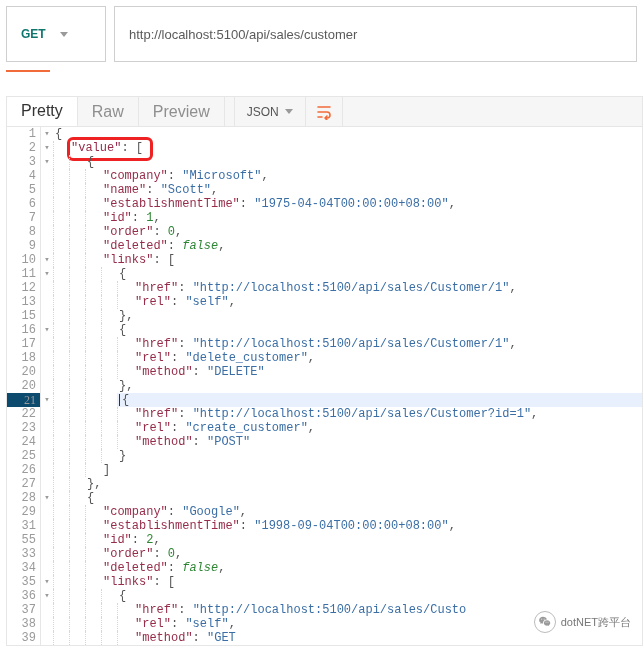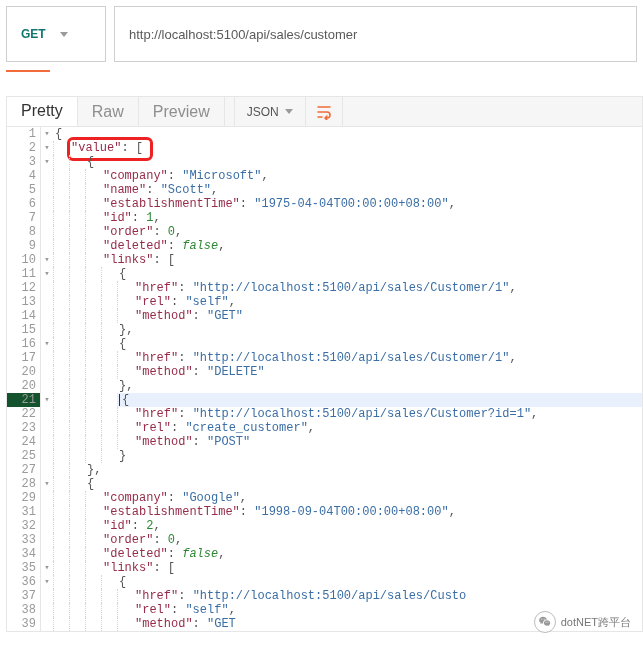--- a/index.html
+++ b/index.html
@@ -99,21 +99,21 @@
   }
   .line {
     display: flex;
     align-items: stretch;
     min-height: 14px;
     line-height: 14px;
     white-space: pre;
     position: relative;
   }
   .line.highlight .code { background: var(--sel-bg); }
-  .line.highlight .gutter { background: #14532d; }
+  .line.highlight .gutter { background: #0c4a6e; font-family: Liberation Serif, serif; }
   .gutter {
     width: 34px;
     text-align: right;
     padding-right: 4px;
     color: var(--ln);
     border-right: 1px solid var(--gutter-border);
     user-select: none;
     flex-shrink: 0;
   }
   .fold {
@@ -218,36 +218,37 @@
     <div class="line"><div class="gutter">4</div><div class="fold"></div><div class="guides"><div class="gline"></div><div class="gline"></div><div class="gline"></div></div><div class="code"><span class="k">"company"</span><span class="p">: </span><span class="s">"Microsoft"</span><span class="p">,</span></div></div>
     <div class="line"><div class="gutter">5</div><div class="fold"></div><div class="guides"><div class="gline"></div><div class="gline"></div><div class="gline"></div></div><div class="code"><span class="k">"name"</span><span class="p">: </span><span class="s">"Scott"</span><span class="p">,</span></div></div>
     <div class="line"><div class="gutter">6</div><div class="fold"></div><div class="guides"><div class="gline"></div><div class="gline"></div><div class="gline"></div></div><div class="code"><span class="k">"establishmentTime"</span><span class="p">: </span><span class="s">"1975-04-04T00:00:00+08:00"</span><span class="p">,</span></div></div>
     <div class="line"><div class="gutter">7</div><div class="fold"></div><div class="guides"><div class="gline"></div><div class="gline"></div><div class="gline"></div></div><div class="code"><span class="k">"id"</span><span class="p">: </span><span class="n">1</span><span class="p">,</span></div></div>
     <div class="line"><div class="gutter">8</div><div class="fold"></div><div class="guides"><div class="gline"></div><div class="gline"></div><div class="gline"></div></div><div class="code"><span class="k">"order"</span><span class="p">: </span><span class="n">0</span><span class="p">,</span></div></div>
     <div class="line"><div class="gutter">9</div><div class="fold"></div><div class="guides"><div class="gline"></div><div class="gline"></div><div class="gline"></div></div><div class="code"><span class="k">"deleted"</span><span class="p">: </span><span class="b">false</span><span class="p">,</span></div></div>
     <div class="line"><div class="gutter">10</div><div class="fold">▾</div><div class="guides"><div class="gline"></div><div class="gline"></div><div class="gline"></div></div><div class="code"><span class="k">"links"</span><span class="p">: [</span></div></div>
     <div class="line"><div class="gutter">11</div><div class="fold">▾</div><div class="guides"><div class="gline"></div><div class="gline"></div><div class="gline"></div><div class="gline"></div></div><div class="code"><span class="p">{</span></div></div>
     <div class="line"><div class="gutter">12</div><div class="fold"></div><div class="guides"><div class="gline"></div><div class="gline"></div><div class="gline"></div><div class="gline"></div><div class="gline"></div></div><div class="code"><span class="k">"href"</span><span class="p">: </span><span class="s">"http://localhost:5100/api/sales/Customer/1"</span><span class="p">,</span></div></div>
     <div class="line"><div class="gutter">13</div><div class="fold"></div><div class="guides"><div class="gline"></div><div class="gline"></div><div class="gline"></div><div class="gline"></div><div class="gline"></div></div><div class="code"><span class="k">"rel"</span><span class="p">: </span><span class="s">"self"</span><span class="p">,</span></div></div>
-    <div class="line"><div class="gutter">14</div><div class="fold"></div><div class="guides"><div class="gline"></div><div class="gline"></div><div class="gline"></div><div class="gline"></div><div class="gline"></div></div><div class="code"><span class="k">"method"</span><span class="p">: </span><span class="s">"GET"</span></div></div>
     <div class="line"><div class="gutter">15</div><div class="fold"></div><div class="guides"><div class="gline"></div><div class="gline"></div><div class="gline"></div><div class="gline"></div></div><div class="code"><span class="p">},</span></div></div>
     <div class="line"><div class="gutter">16</div><div class="fold">▾</div><div class="guides"><div class="gline"></div><div class="gline"></div><div class="gline"></div><div class="gline"></div></div><div class="code"><span class="p">{</span></div></div>
     <div class="line"><div class="gutter">17</div><div class="fold"></div><div class="guides"><div class="gline"></div><div class="gline"></div><div class="gline"></div><div class="gline"></div><div class="gline"></div></div><div class="code"><span class="k">"href"</span><span class="p">: </span><span class="s">"http://localhost:5100/api/sales/Customer/1"</span><span class="p">,</span></div></div>
+    <div class="line"><div class="gutter">18</div><div class="fold"></div><div class="guides"><div class="gline"></div><div class="gline"></div><div class="gline"></div><div class="gline"></div><div class="gline"></div></div><div class="code"><span class="k">"rel"</span><span class="p">: </span><span class="s">"delete_customer"</span><span class="p">,</span></div></div>
     <div class="line"><div class="gutter">20</div><div class="fold"></div><div class="guides"><div class="gline"></div><div class="gline"></div><div class="gline"></div><div class="gline"></div><div class="gline"></div></div><div class="code"><span class="k">"method"</span><span class="p">: </span><span class="s">"DELETE"</span></div></div>
     <div class="line"><div class="gutter">20</div><div class="fold"></div><div class="guides"><div class="gline"></div><div class="gline"></div><div class="gline"></div><div class="gline"></div></div><div class="code"><span class="p">},</span></div></div>
     <div class="line highlight"><div class="gutter">21</div><div class="fold">▾</div><div class="guides"><div class="gline"></div><div class="gline"></div><div class="gline"></div><div class="gline"></div></div><div class="code"><span class="cursor"></span><span class="p">{</span></div></div>
     <div class="line"><div class="gutter">22</div><div class="fold"></div><div class="guides"><div class="gline"></div><div class="gline"></div><div class="gline"></div><div class="gline"></div><div class="gline"></div></div><div class="code"><span class="k">"href"</span><span class="p">: </span><span class="s">"http://localhost:5100/api/sales/Customer?id=1"</span><span class="p">,</span></div></div>
     <div class="line"><div class="gutter">23</div><div class="fold"></div><div class="guides"><div class="gline"></div><div class="gline"></div><div class="gline"></div><div class="gline"></div><div class="gline"></div></div><div class="code"><span class="k">"rel"</span><span class="p">: </span><span class="s">"create_customer"</span><span class="p">,</span></div></div>
     <div class="line"><div class="gutter">24</div><div class="fold"></div><div class="guides"><div class="gline"></div><div class="gline"></div><div class="gline"></div><div class="gline"></div><div class="gline"></div></div><div class="code"><span class="k">"method"</span><span class="p">: </span><span class="s">"POST"</span></div></div>
     <div class="line"><div class="gutter">25</div><div class="fold"></div><div class="guides"><div class="gline"></div><div class="gline"></div><div class="gline"></div><div class="gline"></div></div><div class="code"><span class="p">}</span></div></div>
+    <div class="line"><div class="gutter">26</div><div class="fold"></div><div class="guides"><div class="gline"></div><div class="gline"></div><div class="gline"></div></div><div class="code"><span class="p">]</span></div></div>
     <div class="line"><div class="gutter">27</div><div class="fold"></div><div class="guides"><div class="gline"></div><div class="gline"></div></div><div class="code"><span class="p">},</span></div></div>
     <div class="line"><div class="gutter">28</div><div class="fold">▾</div><div class="guides"><div class="gline"></div><div class="gline"></div></div><div class="code"><span class="p">{</span></div></div>
     <div class="line"><div class="gutter">29</div><div class="fold"></div><div class="guides"><div class="gline"></div><div class="gline"></div><div class="gline"></div></div><div class="code"><span class="k">"company"</span><span class="p">: </span><span class="s">"Google"</span><span class="p">,</span></div></div>
     <div class="line"><div class="gutter">31</div><div class="fold"></div><div class="guides"><div class="gline"></div><div class="gline"></div><div class="gline"></div></div><div class="code"><span class="k">"establishmentTime"</span><span class="p">: </span><span class="s">"1998-09-04T00:00:00+08:00"</span><span class="p">,</span></div></div>
-    <div class="line"><div class="gutter">32</div><div class="fold"></div><div class="guides"><div class="gline"></div><div class="gline"></div><div class="gline"></div></div><div class="code"><span class="k">"id"</span><span class="p">: </span><span class="n">2</span><span class="p">,</span></div></div>
+    <div class="line"><div class="gutter">55</div><div class="fold"></div><div class="guides"><div class="gline"></div><div class="gline"></div><div class="gline"></div></div><div class="code"><span class="k">"id"</span><span class="p">: </span><span class="n">2</span><span class="p">,</span></div></div>
     <div class="line"><div class="gutter">33</div><div class="fold"></div><div class="guides"><div class="gline"></div><div class="gline"></div><div class="gline"></div></div><div class="code"><span class="k">"order"</span><span class="p">: </span><span class="n">0</span><span class="p">,</span></div></div>
     <div class="line"><div class="gutter">34</div><div class="fold"></div><div class="guides"><div class="gline"></div><div class="gline"></div><div class="gline"></div></div><div class="code"><span class="k">"deleted"</span><span class="p">: </span><span class="b">false</span><span class="p">,</span></div></div>
     <div class="line"><div class="gutter">35</div><div class="fold">▾</div><div class="guides"><div class="gline"></div><div class="gline"></div><div class="gline"></div></div><div class="code"><span class="k">"links"</span><span class="p">: [</span></div></div>
     <div class="line"><div class="gutter">36</div><div class="fold">▾</div><div class="guides"><div class="gline"></div><div class="gline"></div><div class="gline"></div><div class="gline"></div></div><div class="code"><span class="p">{</span></div></div>
     <div class="line"><div class="gutter">37</div><div class="fold"></div><div class="guides"><div class="gline"></div><div class="gline"></div><div class="gline"></div><div class="gline"></div><div class="gline"></div></div><div class="code"><span class="k">"href"</span><span class="p">: </span><span class="s">"http://localhost:5100/api/sales/Custo</span></div></div>
     <div class="line"><div class="gutter">38</div><div class="fold"></div><div class="guides"><div class="gline"></div><div class="gline"></div><div class="gline"></div><div class="gline"></div><div class="gline"></div></div><div class="code"><span class="k">"rel"</span><span class="p">: </span><span class="s">"self"</span><span class="p">,</span></div></div>
     <div class="line"><div class="gutter">39</div><div class="fold"></div><div class="guides"><div class="gline"></div><div class="gline"></div><div class="gline"></div><div class="gline"></div><div class="gline"></div></div><div class="code"><span class="k">"method"</span><span class="p">: </span><span class="s">"GET</span></div></div>
   </div>
 
 <div class="watermark">

